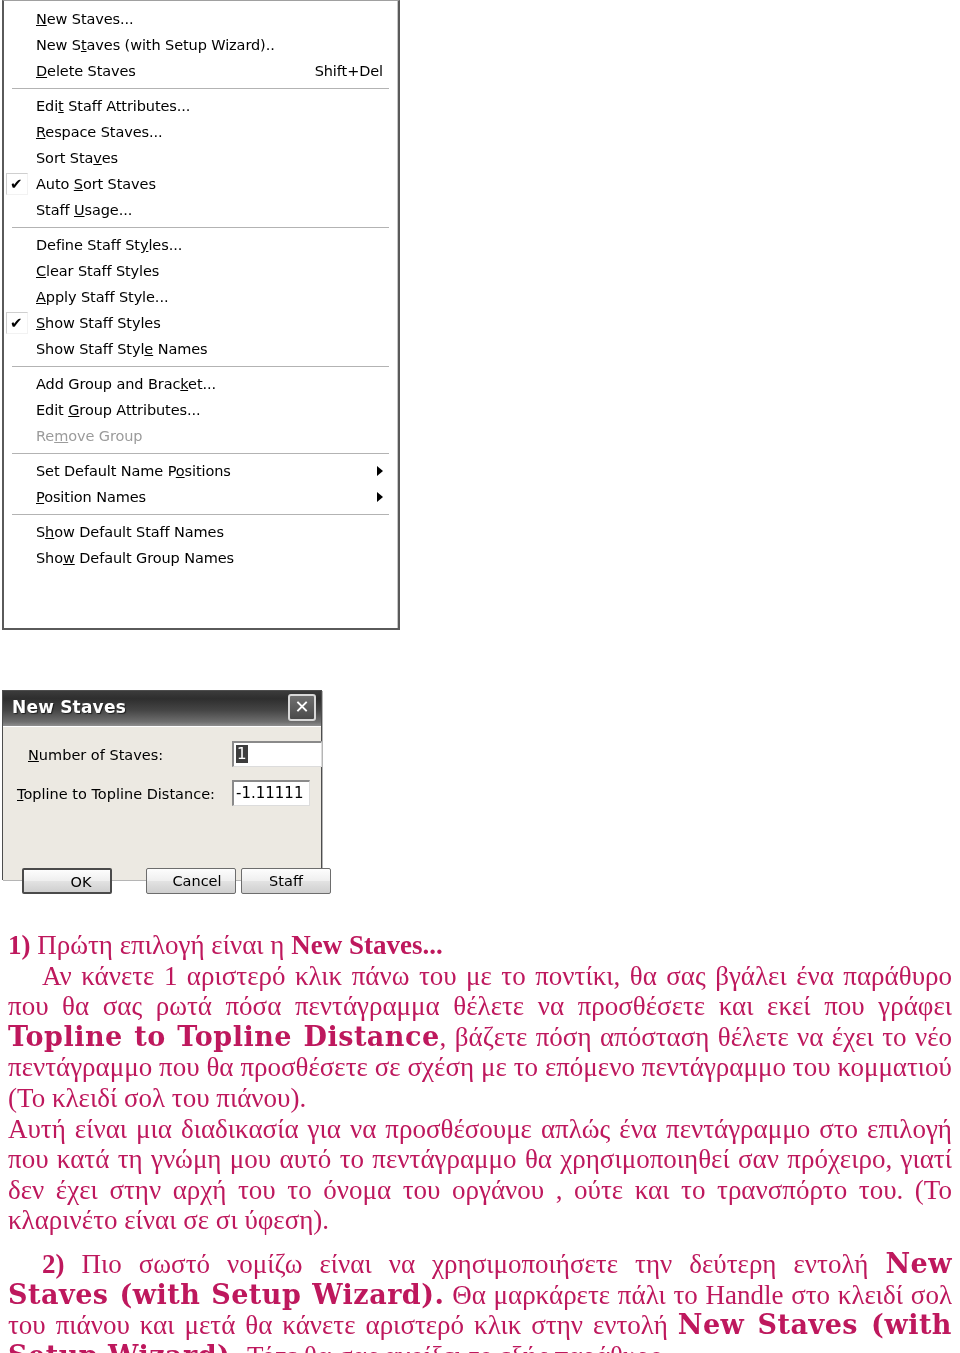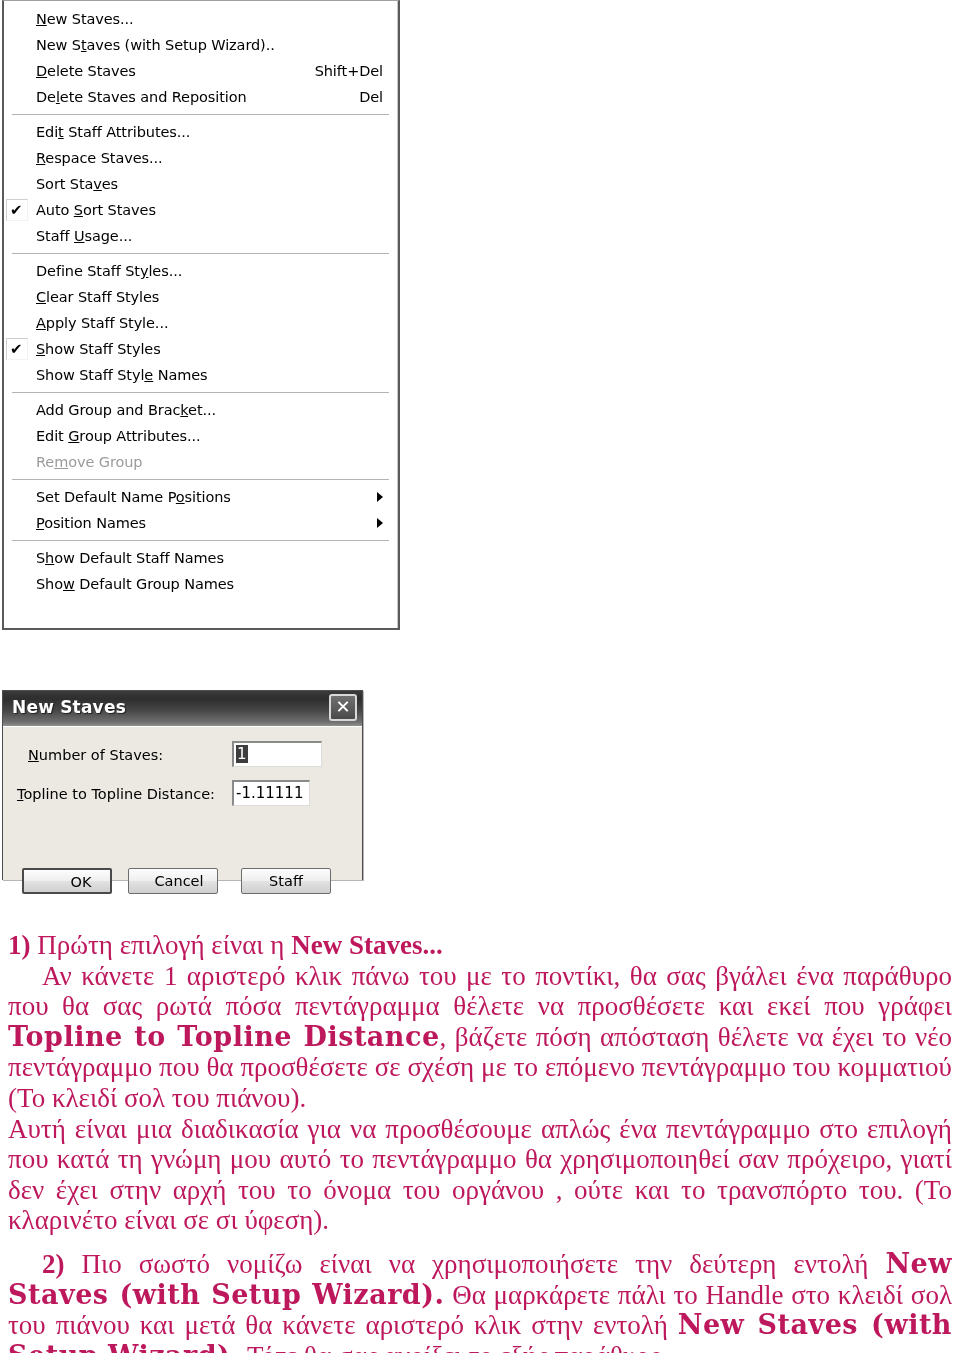--- a/index.html
+++ b/index.html
@@ -98,21 +98,21 @@
     border-left: 6px solid #000;
     border-top: 5px solid transparent;
     border-bottom: 5px solid transparent;
   }
 
   
   #new-staves-dialog {
     position: absolute;
     left: 2px;
     top: 690px;
-    width: 361px;
+    width: 320px;
     height: 190px;
     background: #ece9d8;
     border: 1px solid #4d4d4d;
     box-sizing: border-box;
     font-family: "DejaVu Sans", sans-serif;
     box-shadow: 1px 1px 0 #b5b5b5;
   }
   #dialog-titlebar {
     position: relative;
     height: 35px;
@@ -233,24 +233,20 @@
       <div class="menu-item">
         <span><span class="mnem">N</span>ew Staves...</span>
       </div>
       <div class="menu-item">
         <span>New S<span class="mnem">t</span>aves (with Setup Wizard)..</span>
       </div>
       <div class="menu-item">
         <span><span class="mnem">D</span>elete Staves</span>
         <span class="accel">Shift+Del</span>
       </div>
-      <div class="menu-item">
-        <span>De<span class="mnem">l</span>ete Staves and Reposition</span>
-        <span class="accel">Del</span>
-      </div>
     </div>
     <div class="menu-sep"></div>
 
     <div class="menu-section">
       <div class="menu-item">
         <span>Edi<span class="mnem">t</span> Staff Attributes...</span>
       </div>
       <div class="menu-item">
         <span><span class="mnem">R</span>espace Staves...</span>
       </div>
@@ -333,21 +329,21 @@
   </div>
   <div id="dialog-body">
 
     <div class="dlg-row" style="top:20px;margin-left:11px;"><span style="text-decoration: underline;">N</span>umber of Staves:</div>
     <div class="dlg-input" style="left:229px; top:14px; width:90px; height:26px;"><span class="sel-char">1</span></div>
 
     <div class="dlg-row" style="top:59px;"><span style="text-decoration: underline;">T</span>opline to Topline Distance:</div>
     <div class="dlg-input" style="left:229px; top:53px; width:78px; height:26px;">-1.11111</div>
 
     <div class="dlg-btn default" style="left:19px; width:90px;padding-left:28px;">OK</div>
-    <div class="dlg-btn" style="left:125px; width:90px;padding-left:12px;">Cancel</div>
+    <div class="dlg-btn" style="left:143px; width:90px;padding-left:12px;">Cancel</div>
     <div class="dlg-btn" style="left:238px; width:90px;">Staff</div>
   </div>
 </div>
 
 <div id="body-text">
 
   <p><span class="b">1)</span><span> Πρώτη επιλογή είναι η </span><span class="b">New Staves...</span></p>
 
   <p class="indent"><span>Αν κάνετε 1 αριστερό κλικ πάνω του με το ποντίκι, θα σας βγάλει ένα παράθυρο που θα σας ρωτά πόσα πεντάγραμμα θέλετε να προσθέσετε και εκεί που γράφει </span><span class="mono-bold">Topline to Topline Distance</span><span>, βάζετε πόση απόσταση θέλετε να έχει το νέο πεντάγραμμο που θα προσθέσετε  σε σχέση με το επόμενο πεντάγραμμο του κομματιού (Το κλειδί σολ του πιάνου).</span></p>
 

